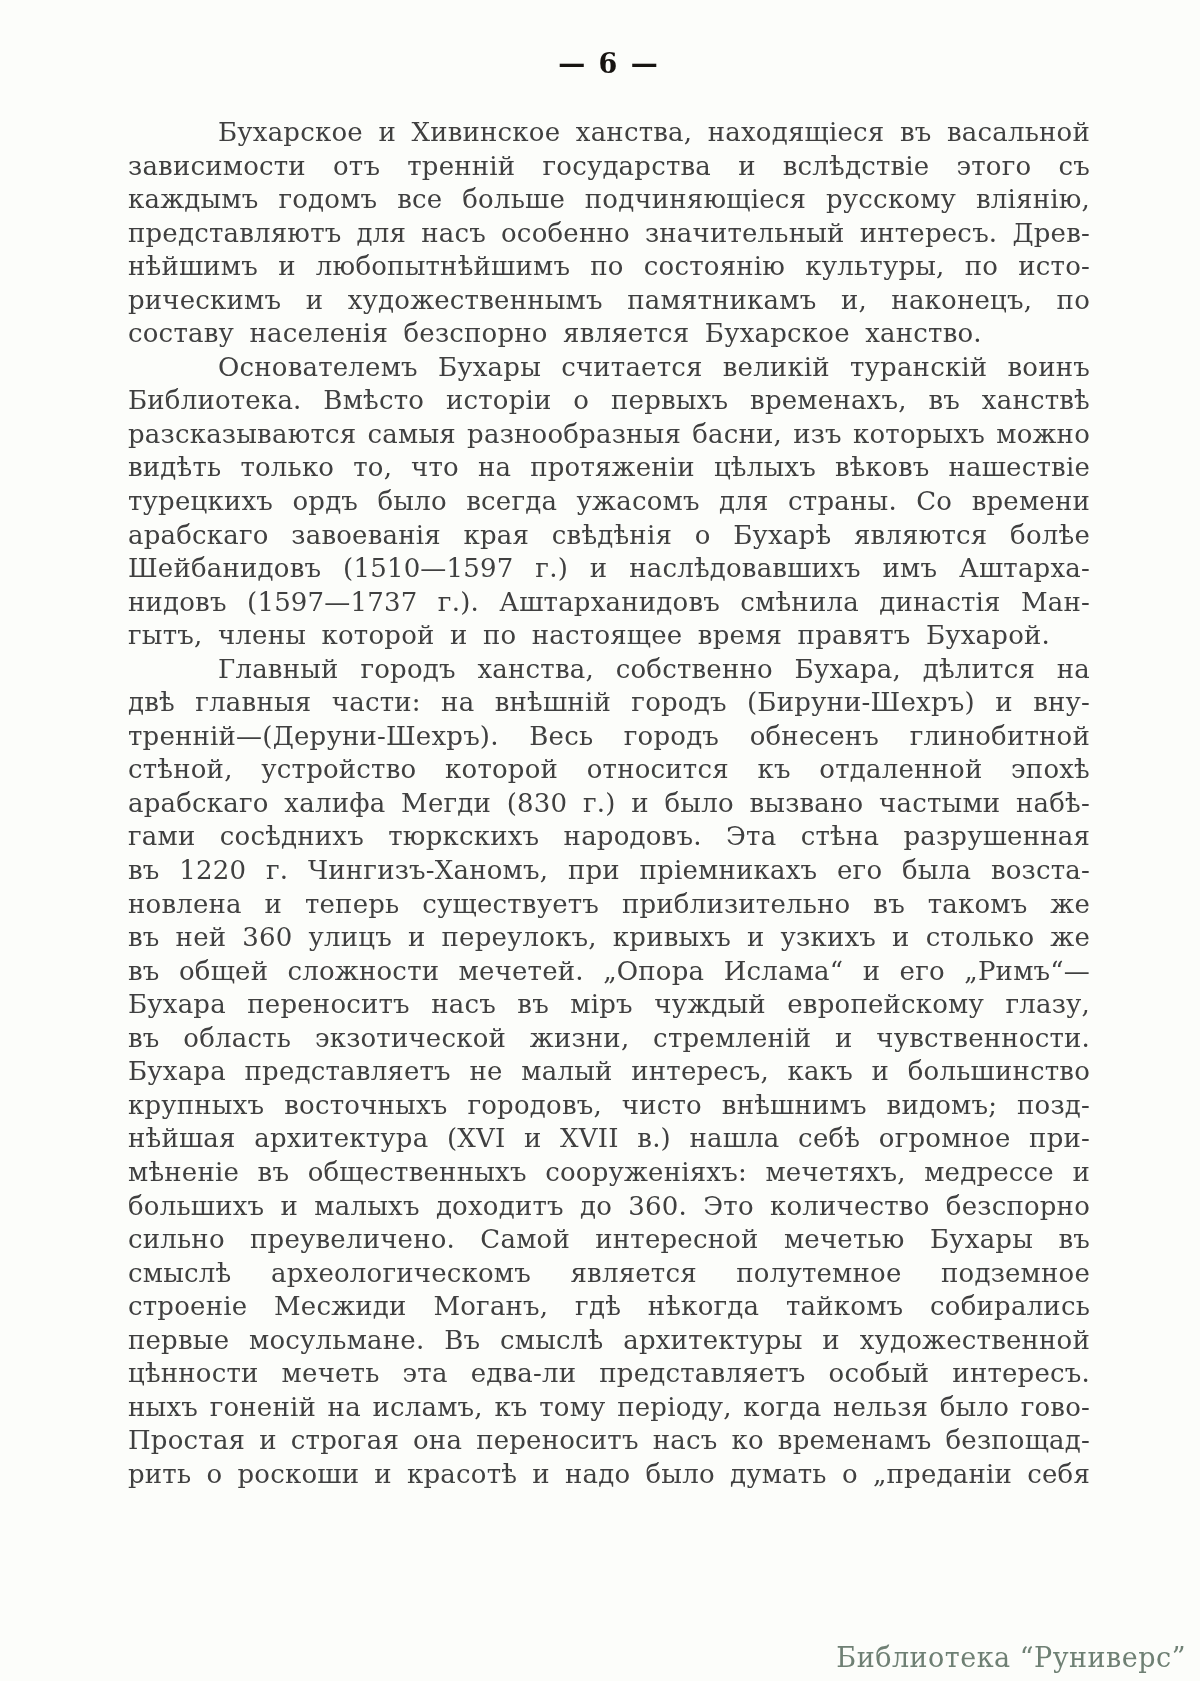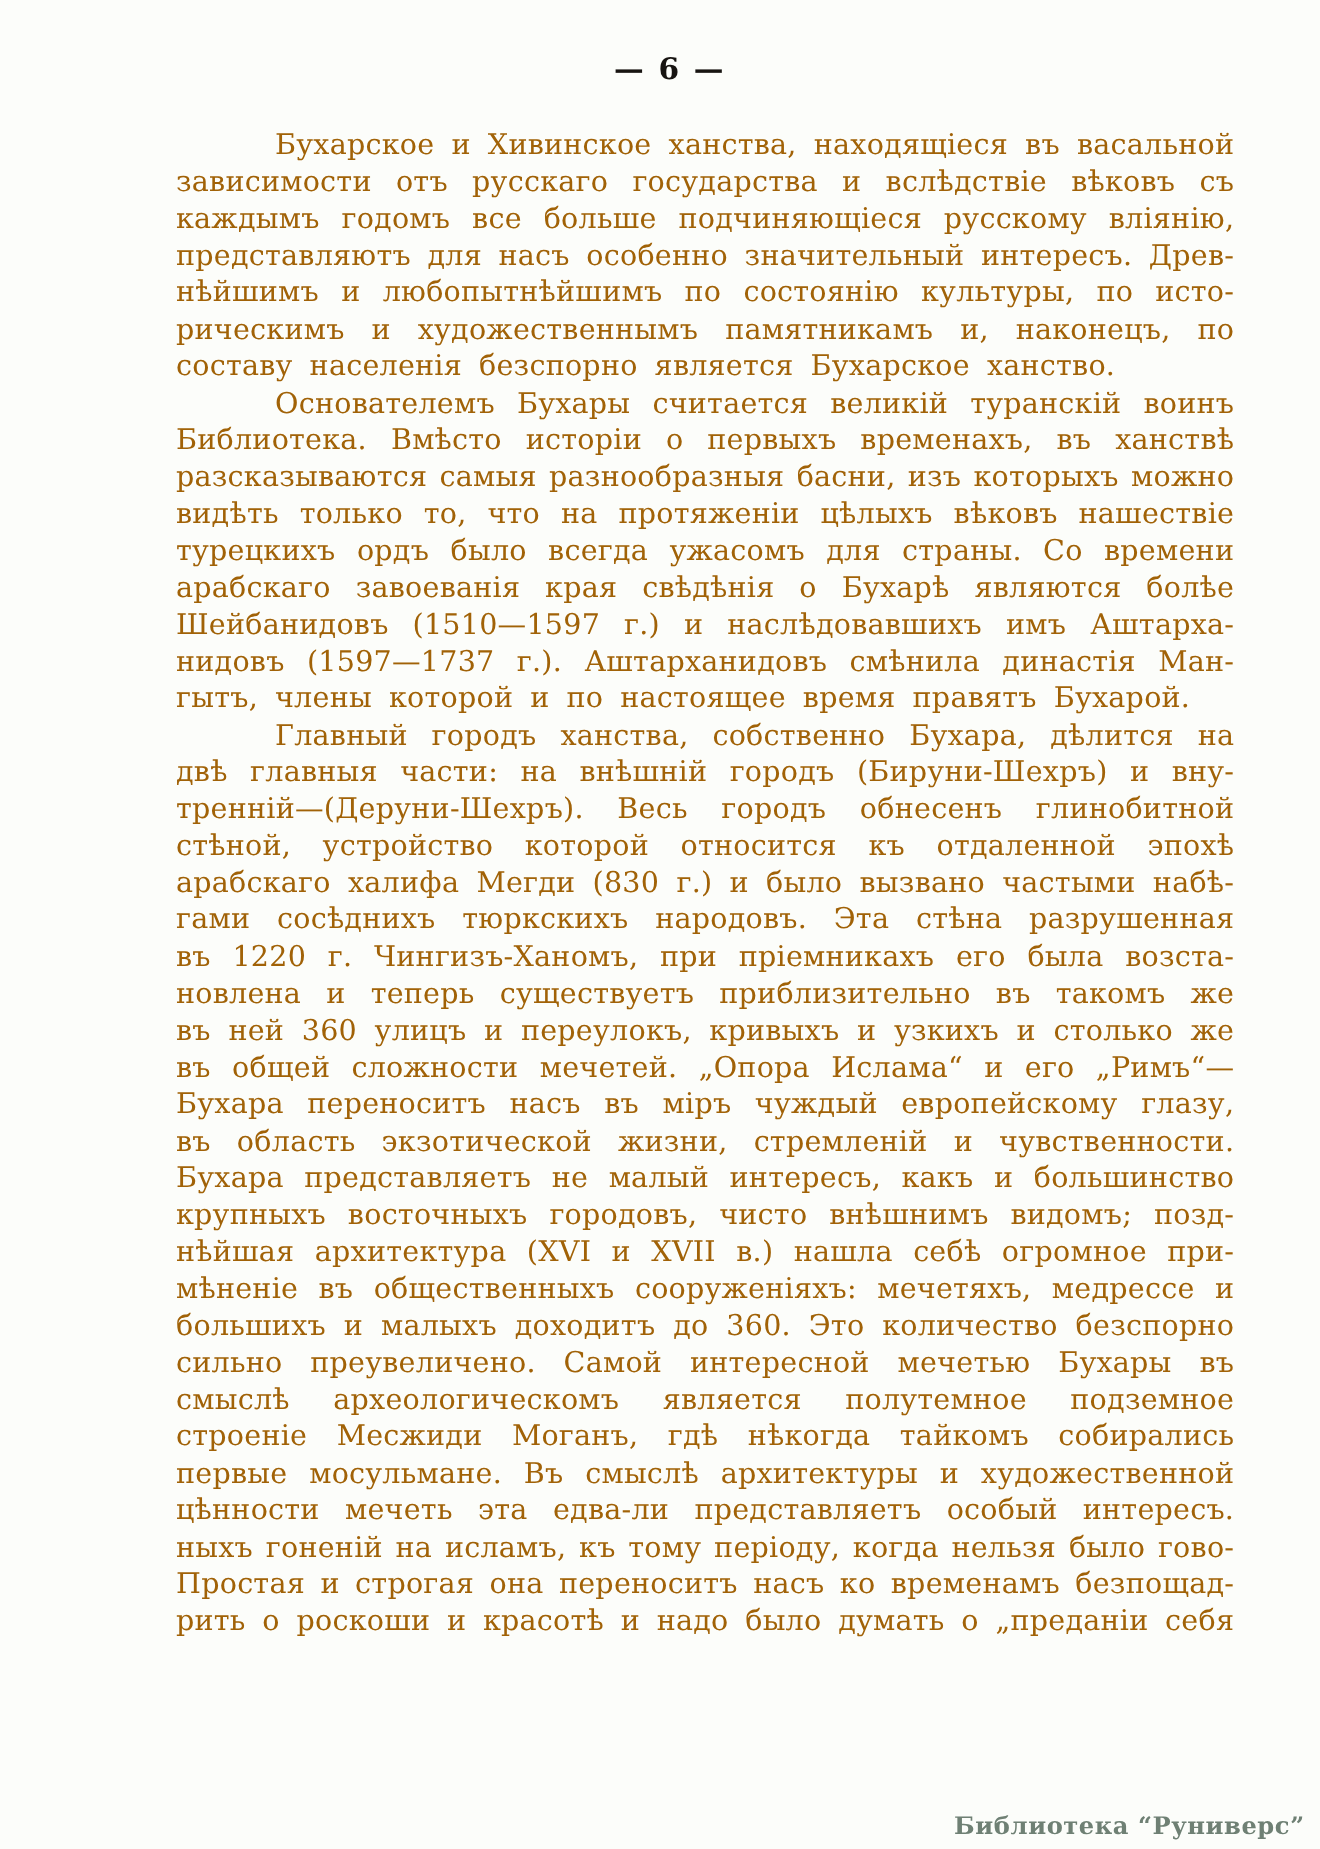--- a/index.html
+++ b/index.html
@@ -24,59 +24,58 @@
     font-size: 27px;
     font-weight: bold;
     color: #171411;
     letter-spacing: 2px;
   }
   .textblock {
     position: absolute;
     top: 116px;
     left: 128px;
     width: 962px;
-    color: #a16207;
-    margin-left: 32px;
+    color: #404040;
   }
   .line {
     font-size: 26px;
     line-height: 33.55px;
     height: 33.55px;
     text-align: justify;
     text-align-last: justify;
     letter-spacing: 0.2px;
     white-space: normal;
     overflow: hidden;
   }
   .indent { text-indent: 90px; }
   .pend {
     text-align-last: left;
     word-spacing: 7px;
   }
   .watermark {
     position: absolute;
     right: 14px;
     bottom: 8px;
-    font-size: 22px;
-    font-weight: bold;
+    font-size: 27px;
+    font-weight: normal;
     color: #6f8074;
     letter-spacing: 0.5px;
     font-family: "DejaVu Serif", serif;
   }
 </style>
 </head>
 <body>
 
 <div class="page">
 
   <div class="page-header">— 6 —</div>
 
   <div class="textblock">
     <div class="line indent">Бухарское и Хивинское ханства, находящіеся въ васальной</div>
-    <div class="line">зависимости отъ русскаго государства и вслѣдствіе вѣковъ съ</div>
+    <div class="line">зависимости отъ тренній государства и вслѣдствіе этого съ</div>
     <div class="line">каждымъ годомъ все больше подчиняющіеся русскому вліянію,</div>
     <div class="line">представляютъ для насъ особенно значительный интересъ. Древ-</div>
     <div class="line">нѣйшимъ и любопытнѣйшимъ по состоянію культуры, по исто-</div>
     <div class="line">рическимъ и художественнымъ памятникамъ и, наконецъ, по</div>
     <div class="line pend">составу населенія безспорно является Бухарское ханство.</div>
     <div class="line indent">Основателемъ Бухары считается великій туранскій воинъ</div>
     <div class="line">Библиотека. Вмѣсто исторіи о первыхъ временахъ, въ ханствѣ</div>
     <div class="line">разсказываются самыя разнообразныя басни, изъ которыхъ можно</div>
     <div class="line">видѣть только то, что на протяженіи цѣлыхъ вѣковъ нашествіе</div>
     <div class="line">турецкихъ ордъ было всегда ужасомъ для страны. Со времени</div>

